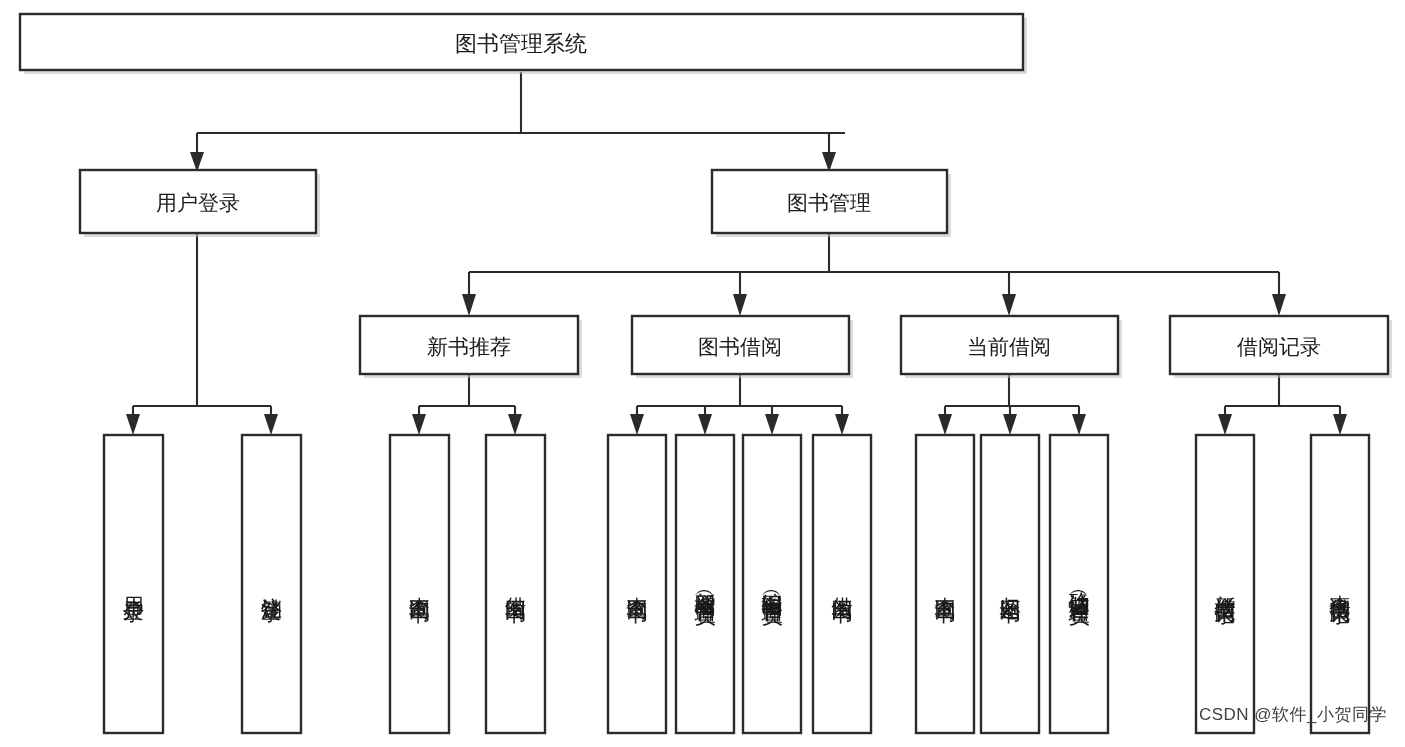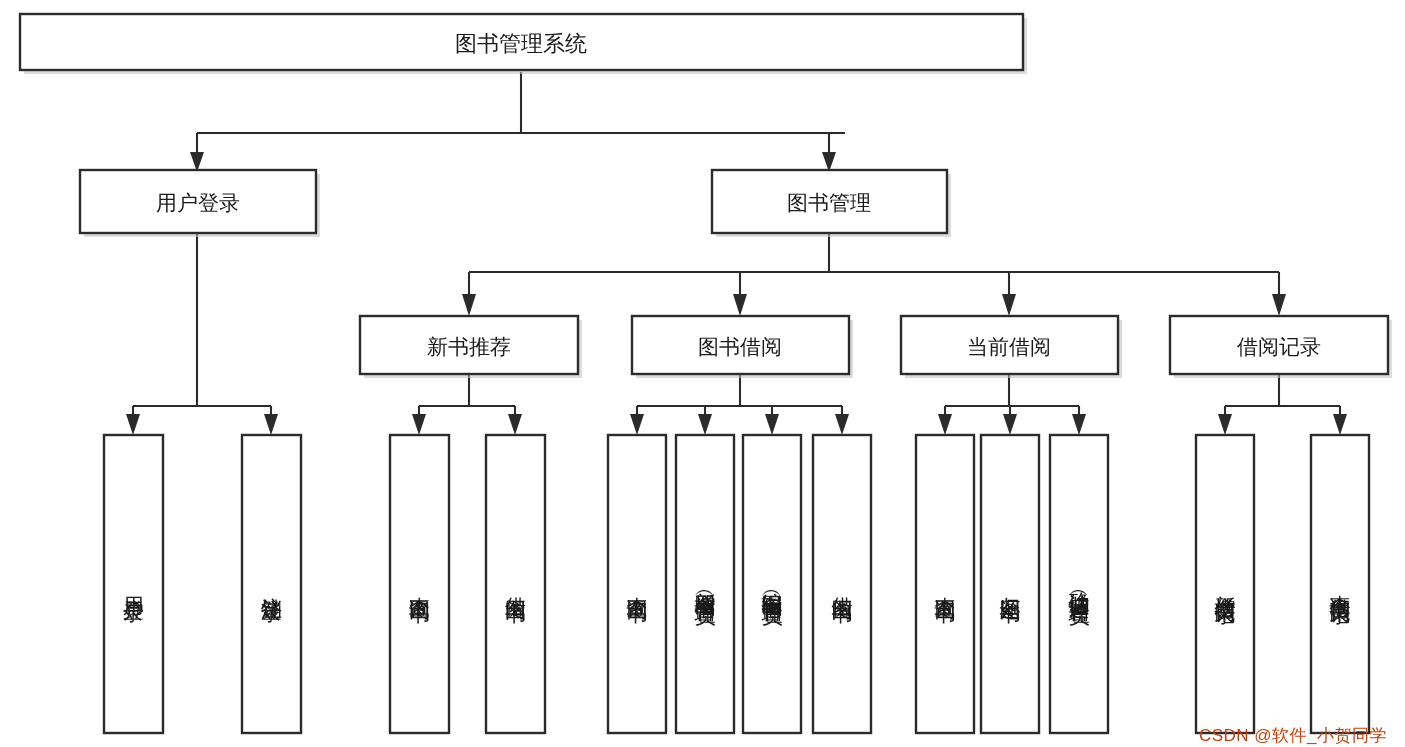--- a/index.html
+++ b/index.html
@@ -68,24 +68,24 @@
     letter-spacing: 2px;
     display: flex;
     align-items: center;
     justify-content: center;
     pointer-events: none;
     user-select: none;
   }
   .watermark {
     position: absolute;
     right: 8px;
-    bottom: 0;
+    bottom: 21px;
     font-family: "Liberation Sans", "DejaVu Sans", sans-serif;
     font-size: 17px;
-    color: #c2410c;
+    color: #404040;
     letter-spacing: 0.5px;
     white-space: nowrap;
   }
 </style>
 </head>
 <body>
 
 <div id="diagram-root">
 
   <svg class="flow" viewBox="0 0 1405 747">

